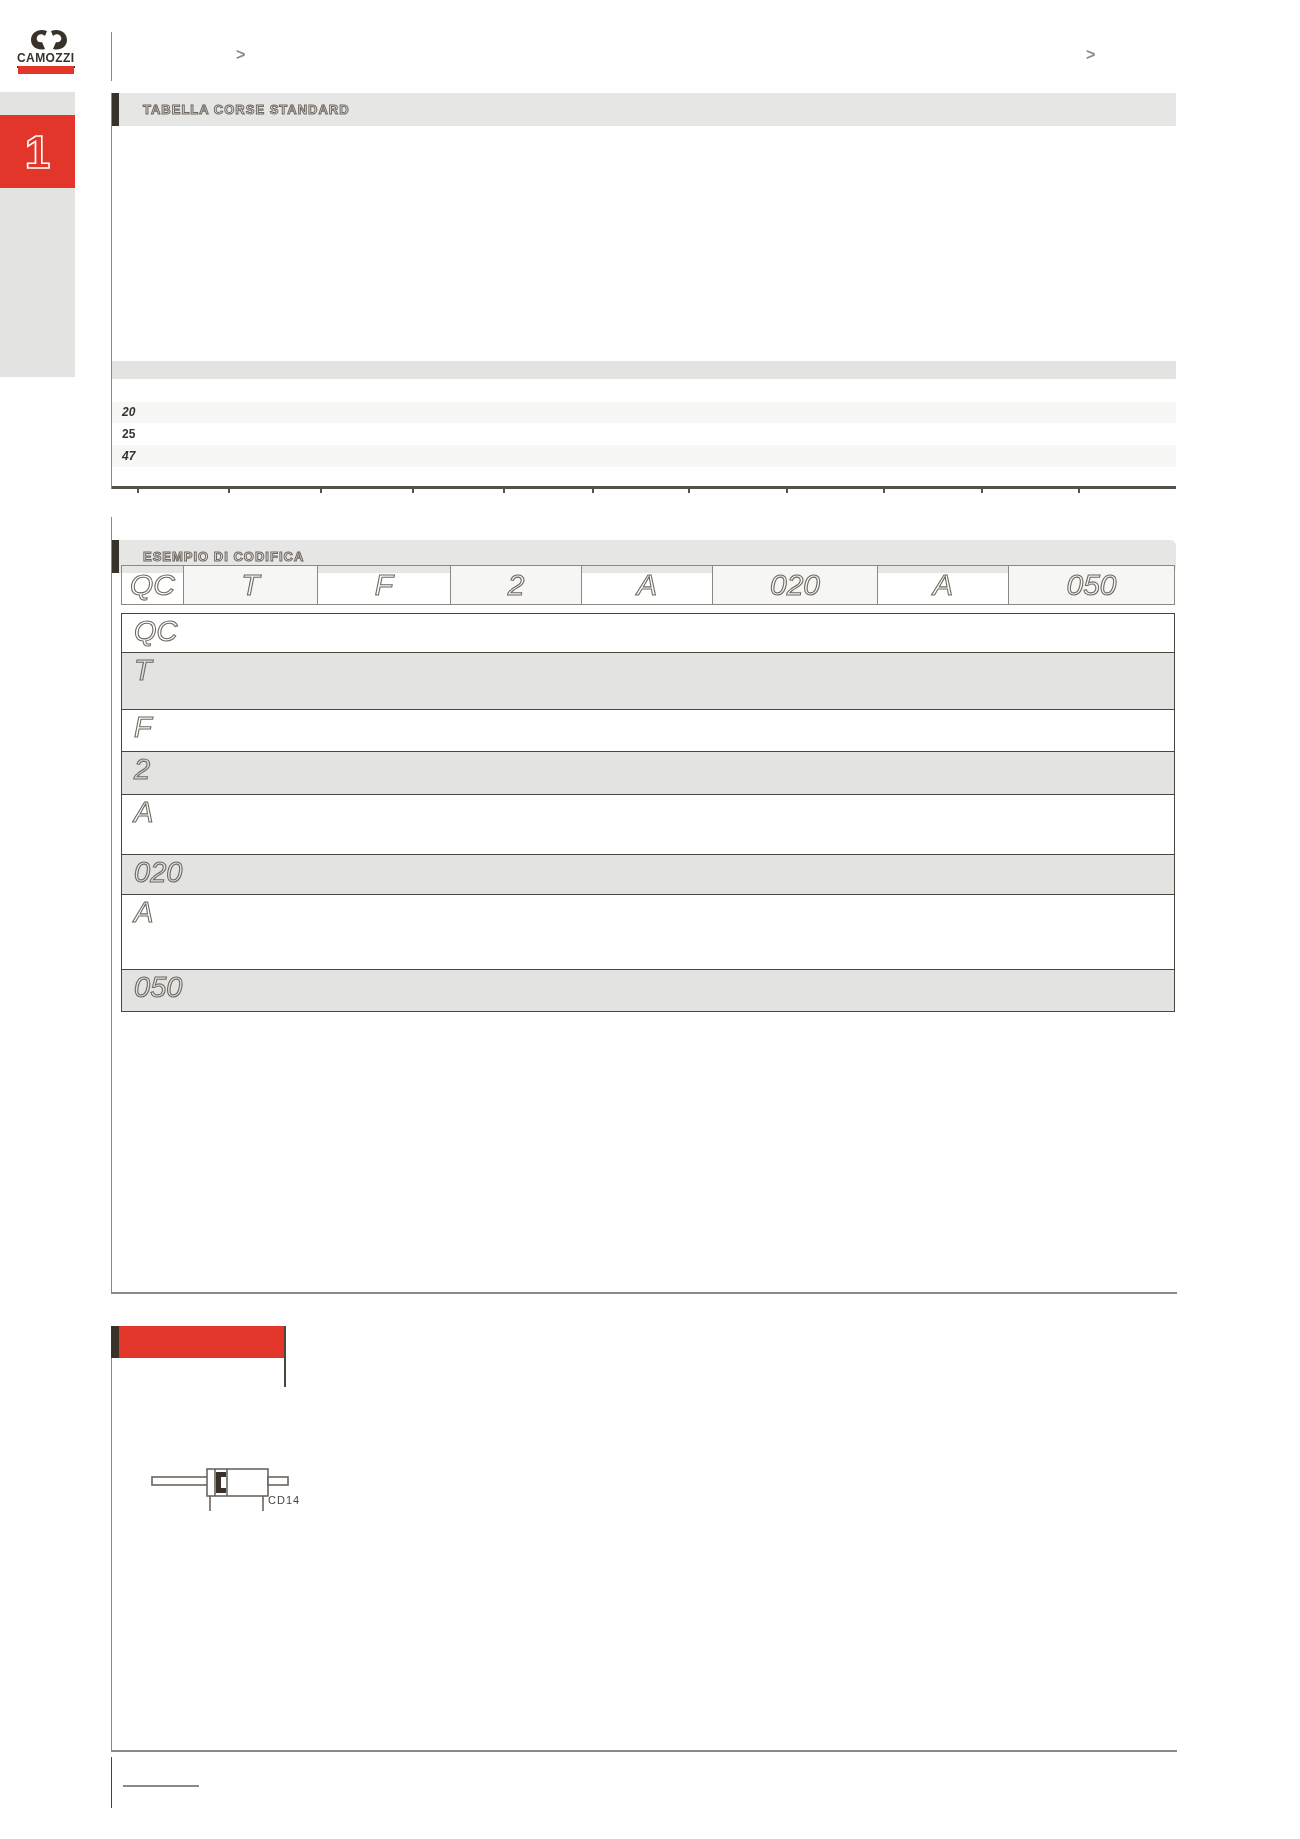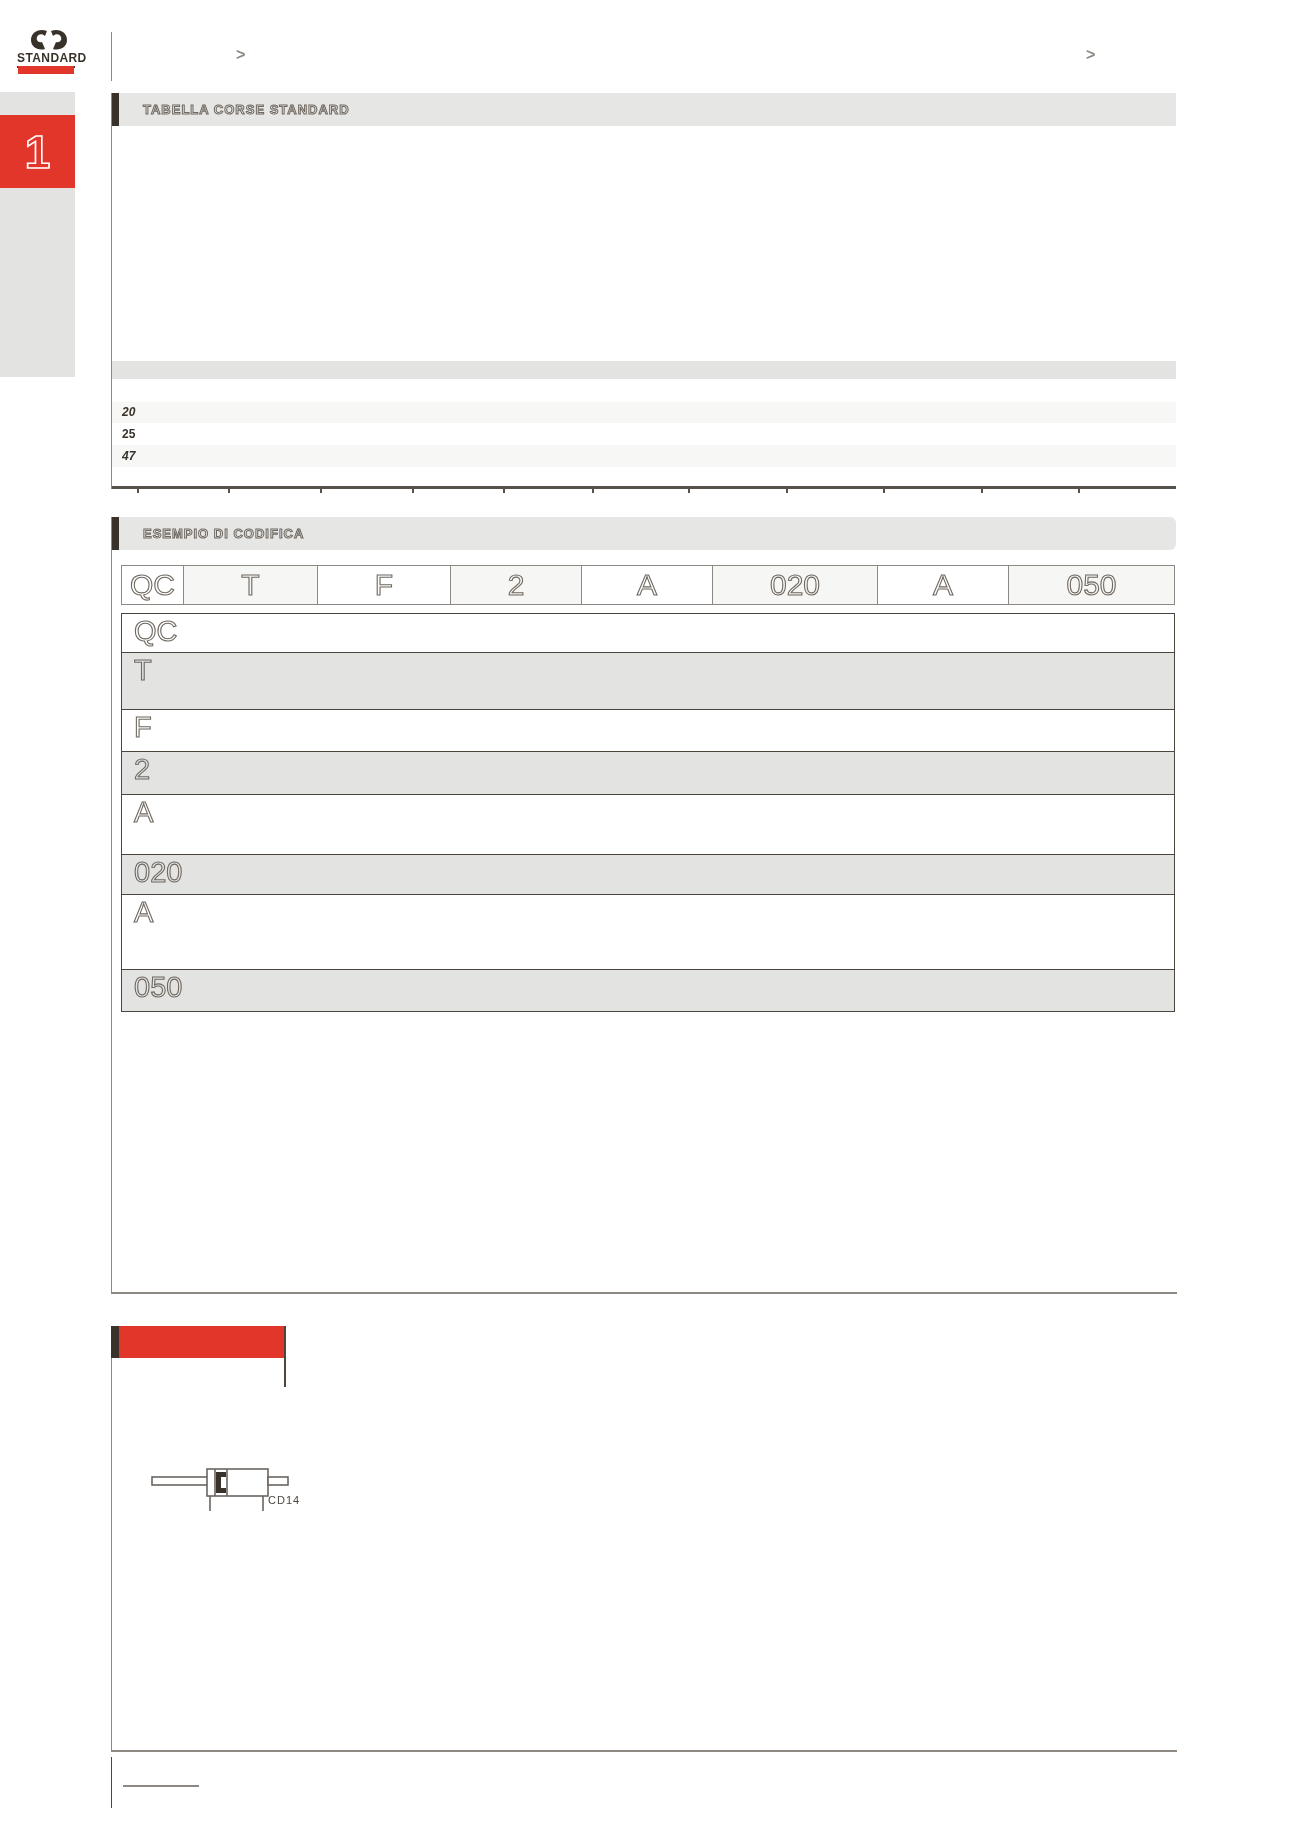--- a/index.html
+++ b/index.html
@@ -37,21 +37,21 @@
   .st-bottom{position:absolute;left:112px;top:486px;width:1064px;height:3px;background:#55504a;}
   .tick{position:absolute;top:489px;width:2px;height:4px;background:#55504a;}
 
   
   .code-row{position:absolute;left:121px;top:565px;width:1054px;height:40px;display:flex;
             border:1px solid #8e8882;box-sizing:border-box;}
   .code-cell{height:100%;display:flex;align-items:center;justify-content:center;
              border-left:1px solid #8e8882;box-sizing:border-box;}
   .code-cell:first-child{border-left:none;}
   .code-cell.shade{background:#f6f6f4;}
-  .outl{color:transparent;-webkit-text-stroke:1.1px #6f6961;font-weight:normal;}
+  .outl{color:transparent;-webkit-text-stroke:1.1px #6f6961;font-weight:normal;font-style:italic;}
   .code-cell .outl{font-size:30px;line-height:1;}
 
   .legend{position:absolute;left:121px;top:613px;width:1052px;border:1px solid #4b453e;box-sizing:content-box;}
   .legend-row{position:relative;border-top:1px solid #4b453e;box-sizing:border-box;}
   .legend-row:first-child{border-top:none;}
   .legend-row.shade{background:#e3e3e2;}
   .legend-row .outl{position:absolute;left:12px;top:3px;font-size:29px;line-height:1;}
 
   
   .red-banner{position:absolute;left:111px;top:1326px;width:174px;height:32px;display:flex;}
@@ -69,21 +69,21 @@
 </style>
 </head>
 <body>
 
 <div class="page">
 
   <svg class="brand-glyph" viewBox="0 0 38 27">
     <path d="M17 3 C8 0 1 5 1 12 C1 19 8 23 15 21 L12 14 C8 15 6 12 7 9 C8 6 12 5 15 8 Z" fill="#39322a"></path>
     <path d="M21 3 C30 0 37 5 37 12 C37 19 30 23 23 21 L26 14 C30 15 32 12 31 9 C30 6 26 5 23 8 Z" fill="#39322a"></path>
   </svg>
-  <div class="brand-name">STANDARD</div>
+  <div class="brand-name">CAMOZZI</div>
   <div class="brand-bar"></div>
   <div class="vrule" style="left:111px;top:32px;height:49px;"></div>
   <div class="crumb" style="left:236px;">&gt;</div>
   <div class="crumb" style="left:1086px;">&gt;</div>
 
   <div class="tab-gray" style="top:92px;height:23px;"></div>
   <div class="tab-red">
     <span class="num">1</span>
   </div>
   <div class="tab-gray" style="top:188px;height:189px;"></div>
@@ -104,21 +104,21 @@
   <div class="tick" style="left:320px;"></div>
   <div class="tick" style="left:412px;"></div>
   <div class="tick" style="left:503px;"></div>
   <div class="tick" style="left:592px;"></div>
   <div class="tick" style="left:688px;"></div>
   <div class="tick" style="left:786px;"></div>
   <div class="tick" style="left:883px;"></div>
   <div class="tick" style="left:981px;"></div>
   <div class="tick" style="left:1078px;"></div>
 
-  <div class="band" style="top:517px;border-radius:6px;">
+  <div class="band" style="top:540px;border-radius:6px;">
     <div class="bar"></div>
     <div class="t">ESEMPIO DI CODIFICA</div>
   </div>
   <div class="vrule" style="left:111px;top:517px;height:776px;"></div>
 
   <div class="code-row">
     <div class="code-cell" style="width:61px;">
         <span class="outl">QC</span>
       </div>
     <div class="code-cell shade" style="width:134px;">

